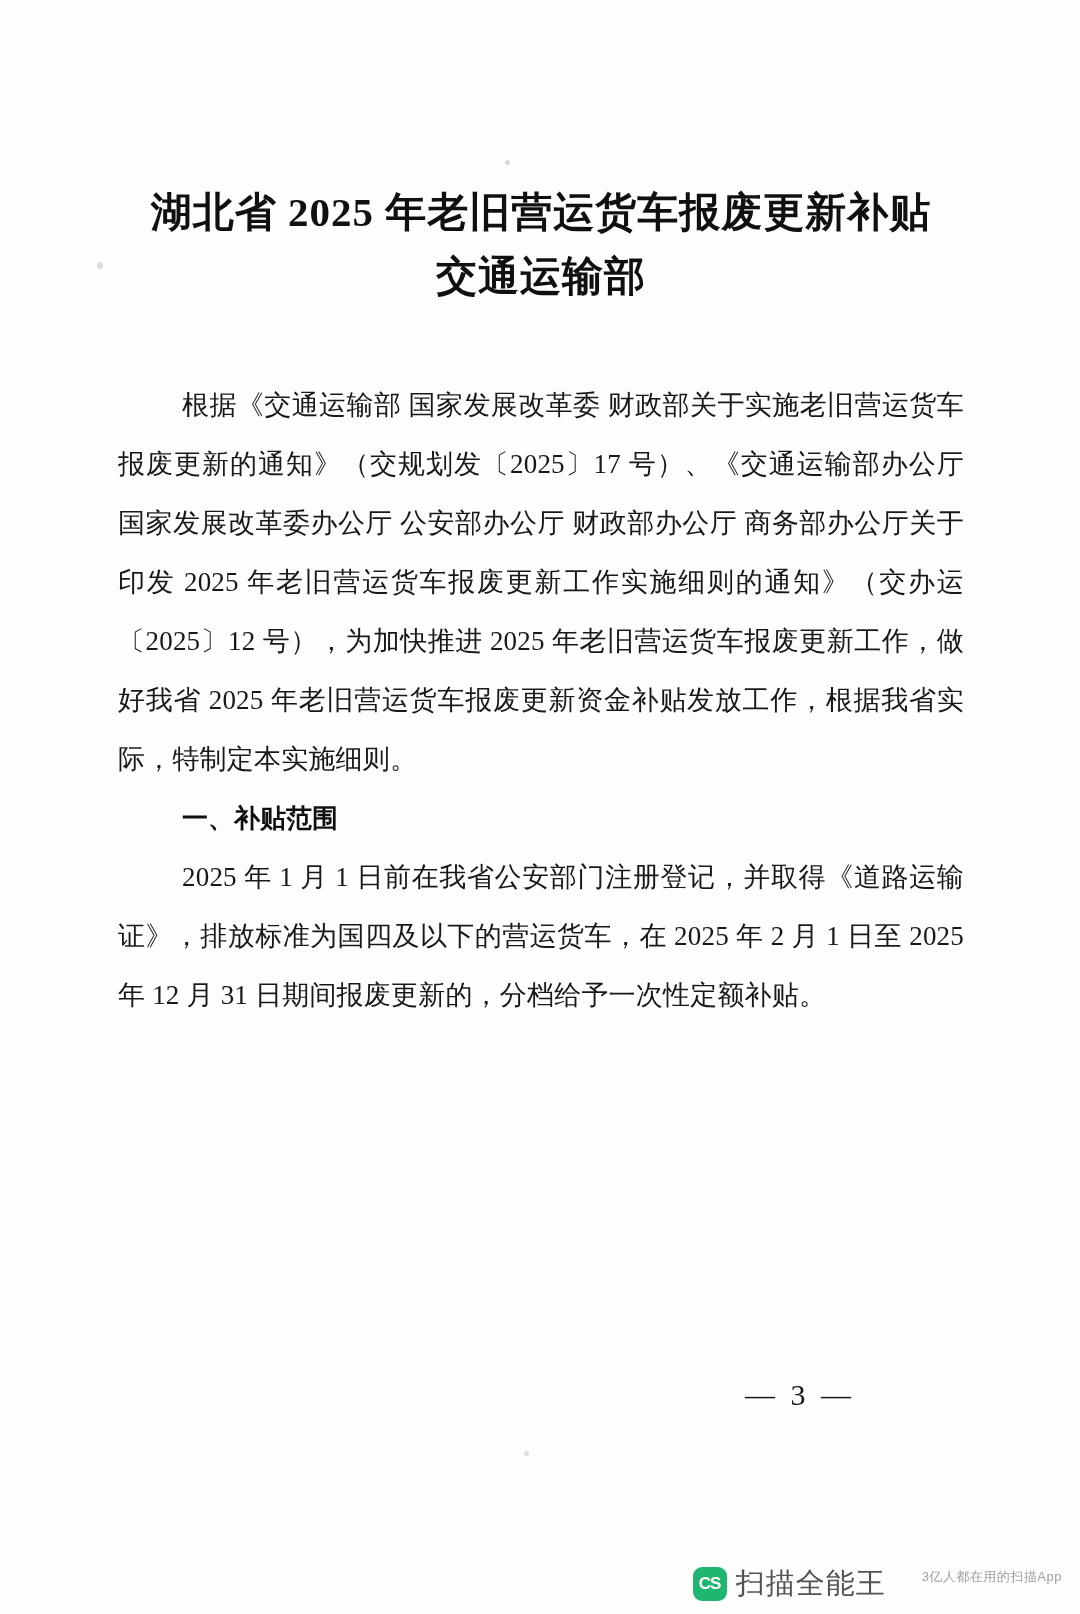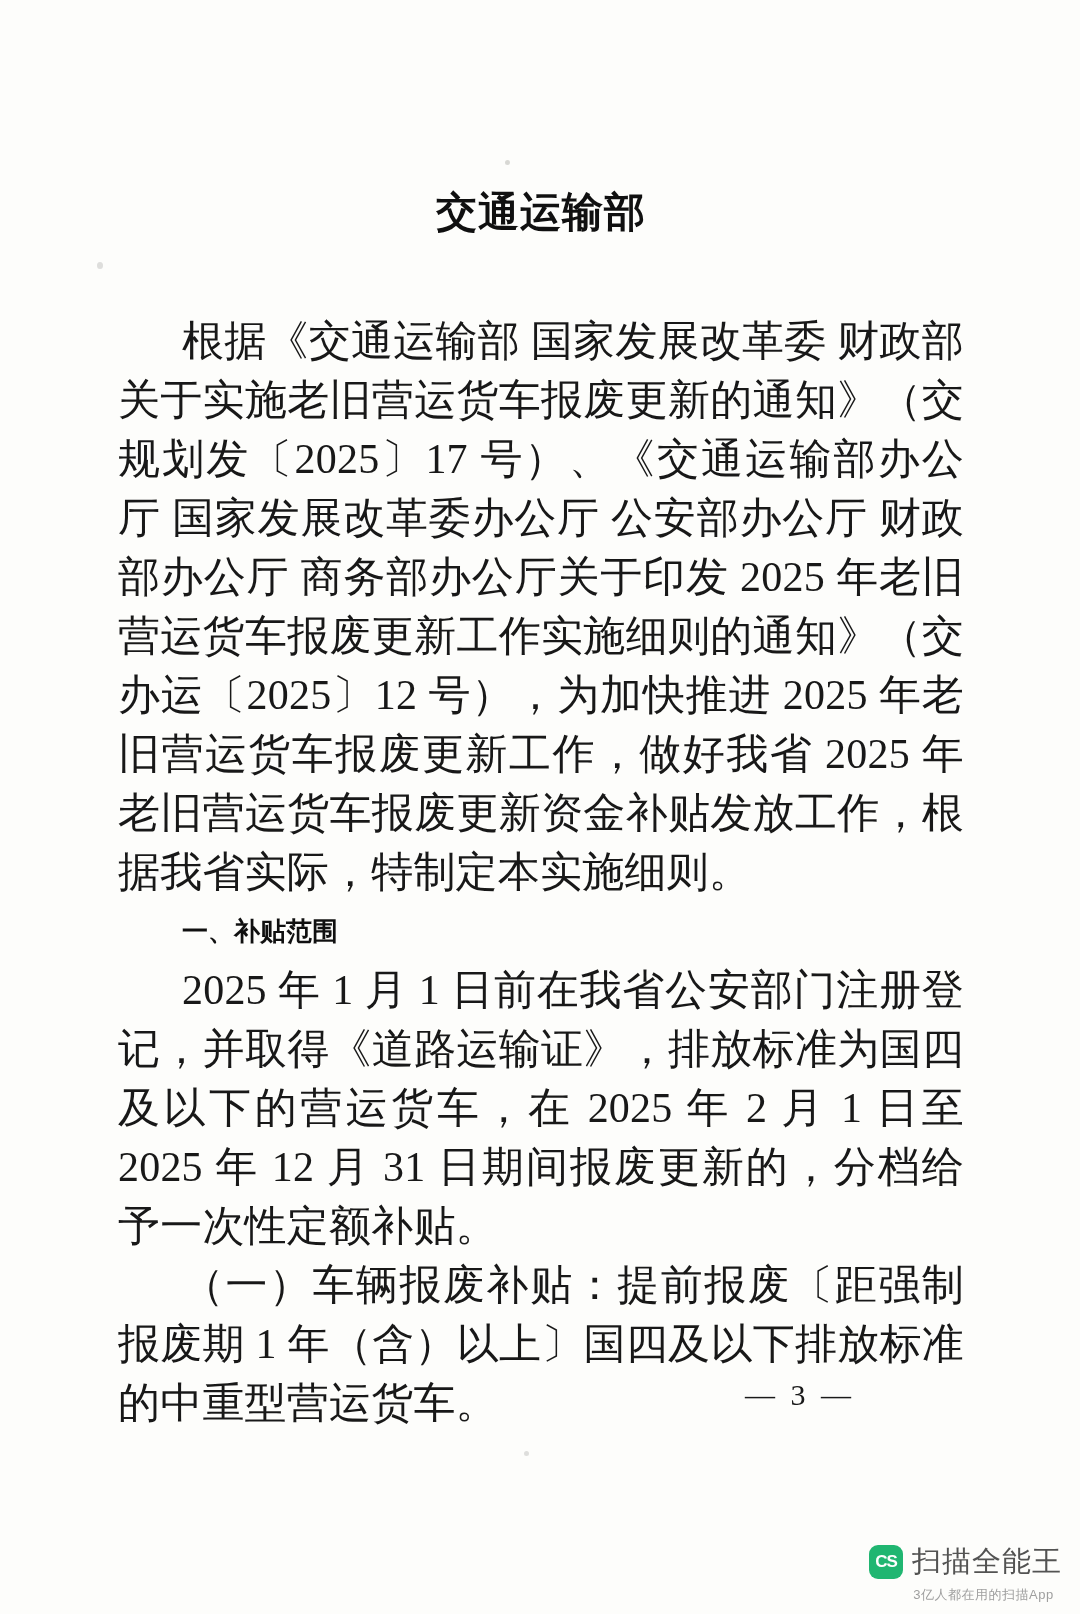--- a/index.html
+++ b/index.html
@@ -45,21 +45,21 @@
     letter-spacing: 1px;
     color: #101010;
     margin: 0 0 6px 0;
     font-family: "Liberation Serif", "DejaVu Serif", serif;
   }
   .doc-title .line2 {
     display: block;
   }
 
   .para {
-    font-size: 42px;
+    font-size: 27px;
     line-height: 59px;
     text-align: justify;
     text-justify: inter-ideograph;
     margin: 0;
     letter-spacing: 0.2px;
     color: #181818;
   }
   .para.indent {
     text-indent: 64px;
   }
@@ -84,22 +84,22 @@
     color: #1a1a1a;
     padding-left: 520px;
   }
 
   
   .watermark {
     position: absolute;
     right: 18px;
     bottom: 10px;
     display: flex;
-    flex-direction: column;
-    align-items: center;
+    flex-direction: row;
+    align-items: flex-start;
     opacity: .95;
   }
   .wm-row {
     display: flex;
     align-items: center;
     gap: 9px;
   }
   .wm-badge {
     width: 34px;
     height: 34px;
@@ -134,32 +134,32 @@
 
 <div class="page">
 
   <div class="speck s1"></div>
   <div class="speck s2"></div>
   <div class="speck s3"></div>
 
   <div class="doc-body">
 
     <h1 class="doc-title">
+      <span>湖北省 2025 年老旧营运货车报废更新补贴</span>
       <span class="line2">交通运输部</span>
     </h1>
 
     <div class="gap-after-title"></div>
 
     <p class="para indent">根据《交通运输部 国家发展改革委 财政部关于实施老旧营运货车报废更新的通知》（交规划发〔2025〕17 号）、《交通运输部办公厅 国家发展改革委办公厅 公安部办公厅 财政部办公厅 商务部办公厅关于印发 2025 年老旧营运货车报废更新工作实施细则的通知》（交办运〔2025〕12 号），为加快推进 2025 年老旧营运货车报废更新工作，做好我省 2025 年老旧营运货车报废更新资金补贴发放工作，根据我省实际，特制定本实施细则。</p>
 
     <p class="heading">一、补贴范围</p>
 
     <p class="para indent">2025 年 1 月 1 日前在我省公安部门注册登记，并取得《道路运输证》，排放标准为国四及以下的营运货车，在 2025 年 2 月 1 日至 2025 年 12 月 31 日期间报废更新的，分档给予一次性定额补贴。</p>
 
-    <p class="para indent">（一）车辆报废补贴：提前报废〔距强制报废期 1 年（含）以上〕国四及以下排放标准的中重型营运货车。</p>
 
 
   </div>
 
   <div class="page-number">— 3 —</div>
 
   <div class="watermark">
     <div class="wm-row">
       <div class="wm-badge">CS</div>
       <div class="wm-text">扫描全能王</div>

